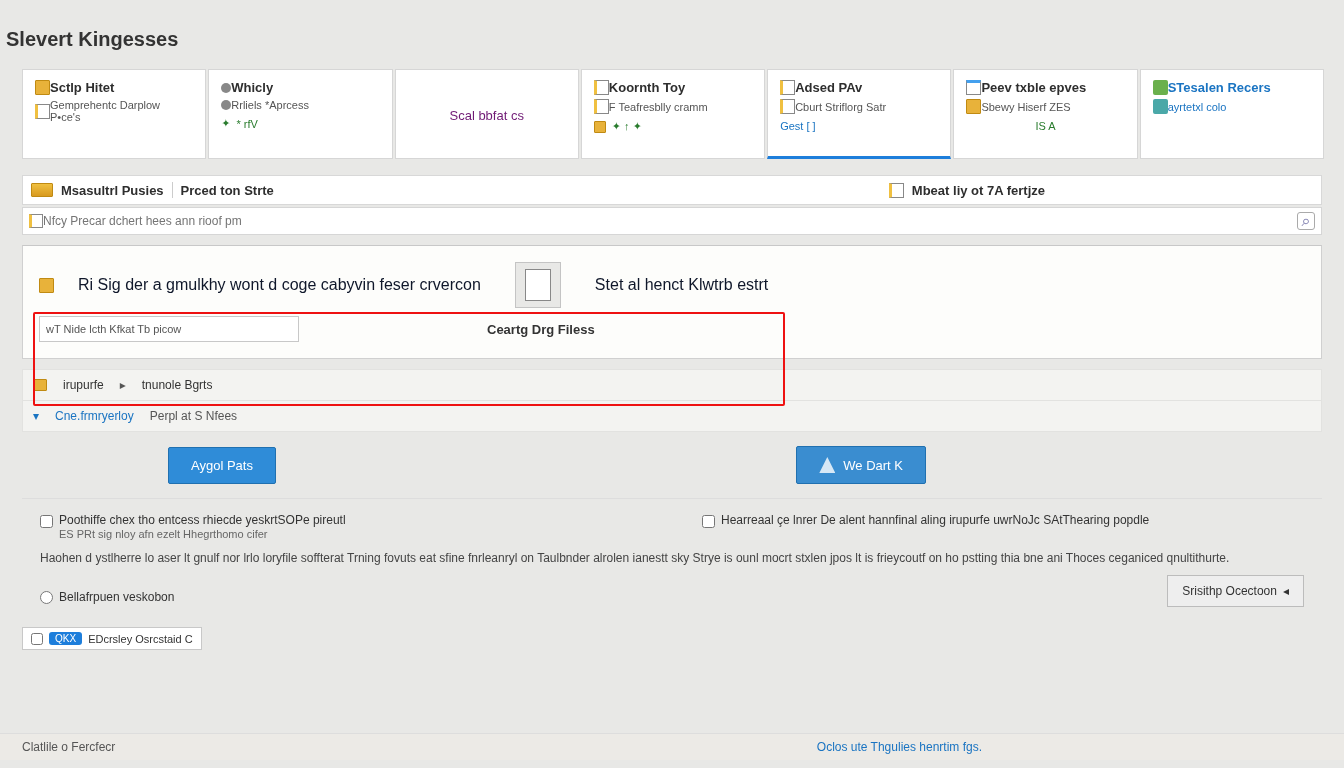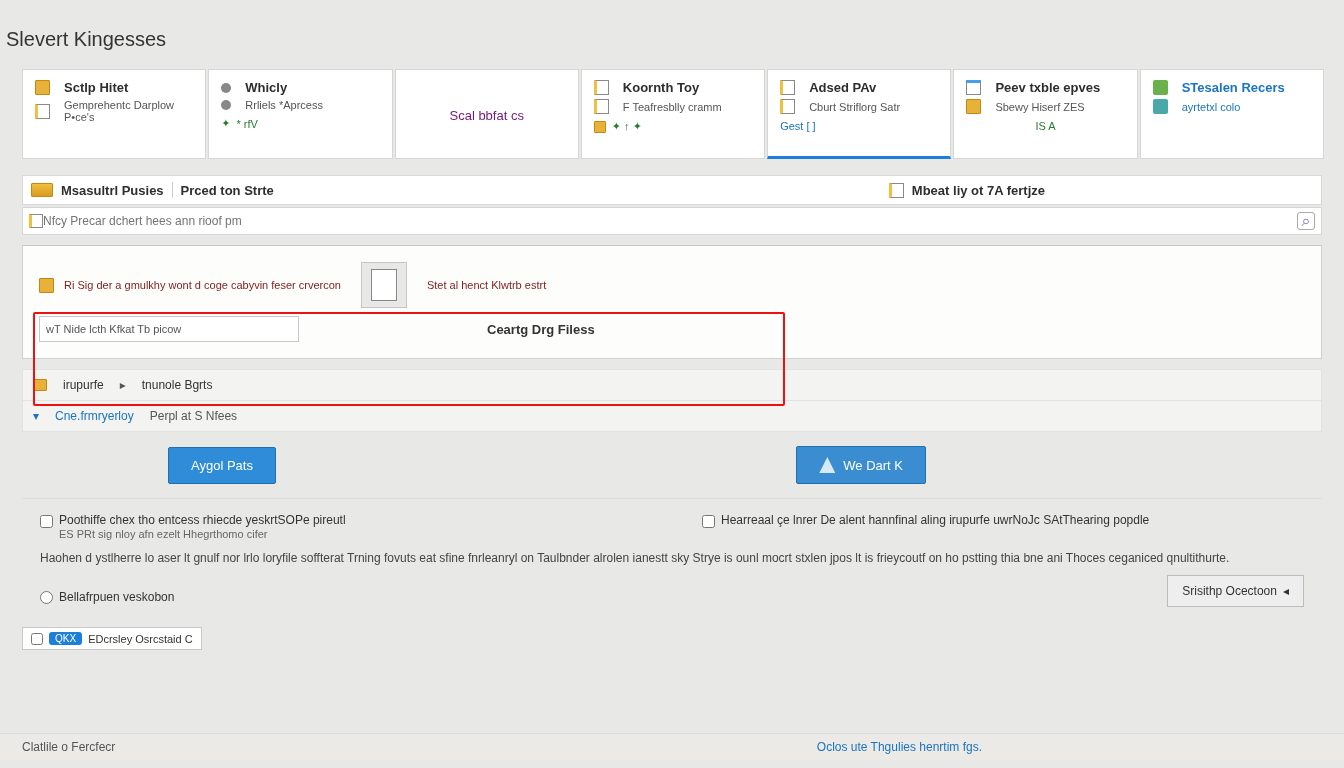--- a/index.html
+++ b/index.html
@@ -1,39 +1,39 @@
 <!DOCTYPE html>
 <html><head>
 <meta charset="utf-8">
 <style>
 *{box-sizing:border-box;margin:0;padding:0;font-family:Arial,Helvetica,sans-serif}
 body{background:#e8e8e6;width:1344px;height:768px;overflow:hidden;color:#333}
-.page-title{font-size:20px;font-weight:normal;color:#333;padding:28px 0 0 6px}
+.page-title{font-size:20px;font-weight:bold;color:#333;padding:28px 0 0 6px}
 .top-tabs{display:flex;gap:2px;margin:18px 20px 0 22px}
 .card{background:#fff;border:1px solid #d6d6d6;padding:10px 12px 8px 12px;min-height:90px;flex:1;position:relative}
 .card.active{border-bottom:3px solid #1d7edb}
-.card .row{display:flex;align-items:center;gap:14px;font-size:12px;color:#333;margin-bottom:4px}
+.card .row{display:flex;align-items:center;gap:0;font-size:12px;color:#333;margin-bottom:4px}
 .card .row.t{font-weight:bold;font-size:13px;color:#2e2e2e}
 .card .sub{font-size:11px;color:#555}
 .card .metric{color:#2a7c2e;font-size:11px;margin-top:6px;display:flex;gap:6px;align-items:center}
 .ic{width:15px;height:15px;display:inline-block;flex-shrink:0}
 .ic.folder{background:#e8b23a;border:1px solid #c08a12;border-radius:1px}
 .ic.doc{background:#fff;border:1px solid #888;border-left:3px solid #f0c040}
 .ic.doc2{background:#fff;border:1px solid #888;border-top:3px solid #44a0ee}
 .ic.dot{width:10px;height:10px;border-radius:50%;background:#888}
 .ic.green{background:#6ab04c;border-radius:2px}
 .ic.tealbox{background:#4aa8a8;border-radius:2px}
 .bar{display:flex;align-items:center;gap:8px;background:#fff;padding:6px 8px;border:1px solid #d8d8d8;margin:16px 22px 0 22px}
 .bar .lbl{font-size:13px;font-weight:bold;color:#2e2e2e}
 .bar .sep{border-left:1px solid #ccc;height:16px}
 .search-row{margin:2px 22px 0 22px;background:#fff;border:1px solid #d6d6d6;display:flex;align-items:center;padding:4px 6px}
 .search-row input{border:none;outline:none;font-size:12px;flex:1;color:#555}
 .search-row .sicon{width:18px;height:18px;border:1px solid #aaa;border-radius:3px;margin-left:auto;display:flex;align-items:center;justify-content:center;color:#77a}
 .panel{margin:10px 22px 0 22px;background:#fdfdfb;border:1px solid #d0d0d0;border-top:1px solid #c8c8c8;padding:16px}
-.panel .line1{display:flex;align-items:center;gap:10px;font-size:11px;color:#7f1d1d}
+.panel .line1{display:flex;align-items:center;gap:24px;font-size:16px;color:#0f172a}
 .big-file-ic{width:46px;height:46px;background:#e8e8e6;border:1px solid #c4c4c4;display:flex;align-items:center;justify-content:center;margin:0 10px}
 .big-file-ic .inner{width:26px;height:32px;background:#fff;border:1px solid #888}
 .dropzone{position:relative;margin:8px 0 0 0}
 .dropzone .outline{position:absolute;left:-6px;right:520px;top:-4px;bottom:-64px;border:2px solid #e11;border-radius:2px;pointer-events:none}
 .dropzone .inline-title{font-size:13px;font-weight:bold;color:#333;margin-left:8px}
 .input-under{width:260px;border:1px solid #c8c8c8;background:#fff;padding:6px;font-size:11px;color:#555}
 .tags{margin:10px 22px 0 22px;padding:8px 10px;background:#f3f3f1;border:1px solid #e2e2e0;display:flex;align-items:center;gap:16px;font-size:12px}
 .tags .link{color:#1a74c2}
 .btn-row{display:flex;gap:16px;margin:14px 22px 4px 22px;align-items:center}
 .btn{background:#2f8cd8;color:#fff;border:1px solid #2070b0;padding:10px 22px;font-size:13px;cursor:pointer;border-radius:2px}

